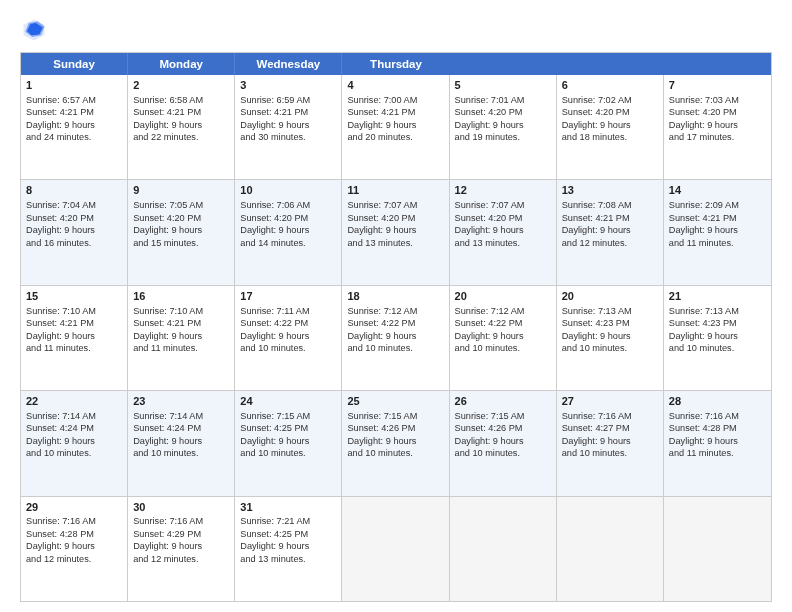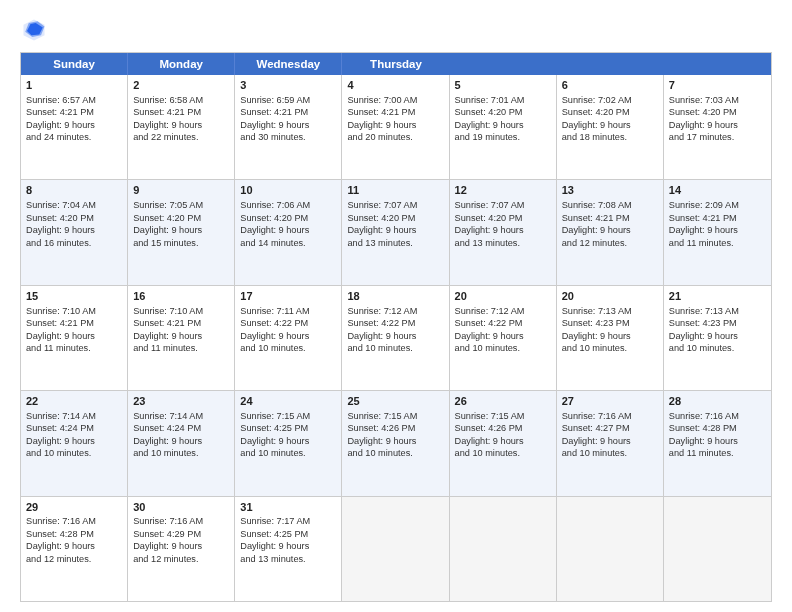--- a/index.html
+++ b/index.html
@@ -348,21 +348,21 @@
           </div>
           <div class="cal-cell">
             <span class="day-num">30</span>
             <div>Sunrise: 7:16 AM</div>
             <div>Sunset: 4:29 PM</div>
             <div>Daylight: 9 hours</div>
             <div>and 12 minutes.</div>
           </div>
           <div class="cal-cell">
             <span class="day-num">31</span>
-            <div>Sunrise: 7:17 AM</div>
+            <div>Sunrise: 7:21 AM</div>
             <div>Sunset: 4:25 PM</div>
             <div>Daylight: 9 hours</div>
             <div>and 13 minutes.</div>
           </div>
           <div class="cal-cell empty"></div>
           <div class="cal-cell empty"></div>
           <div class="cal-cell empty"></div>
           <div class="cal-cell empty"></div>
         </div>
       </div>

